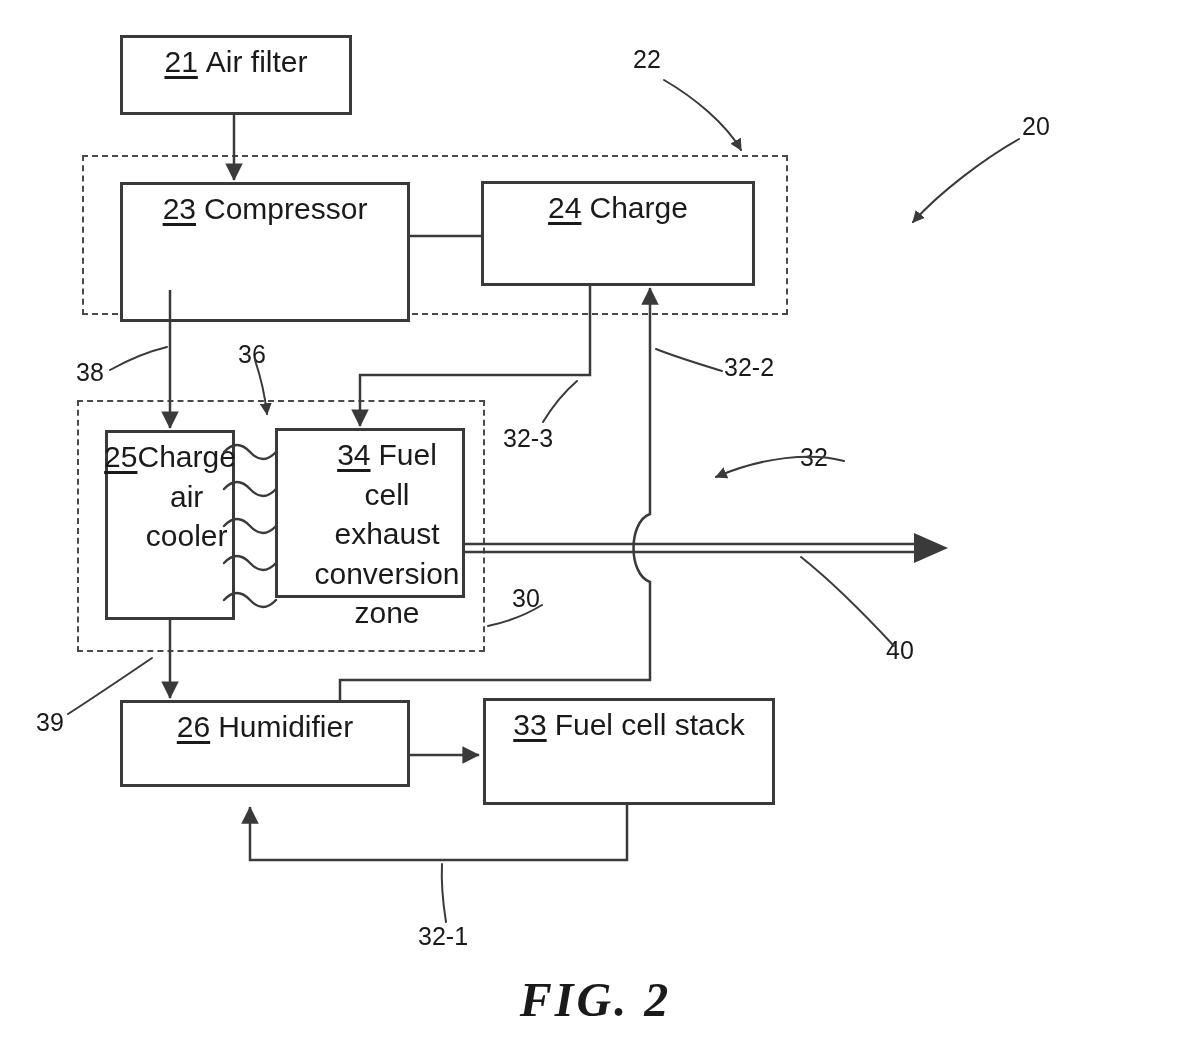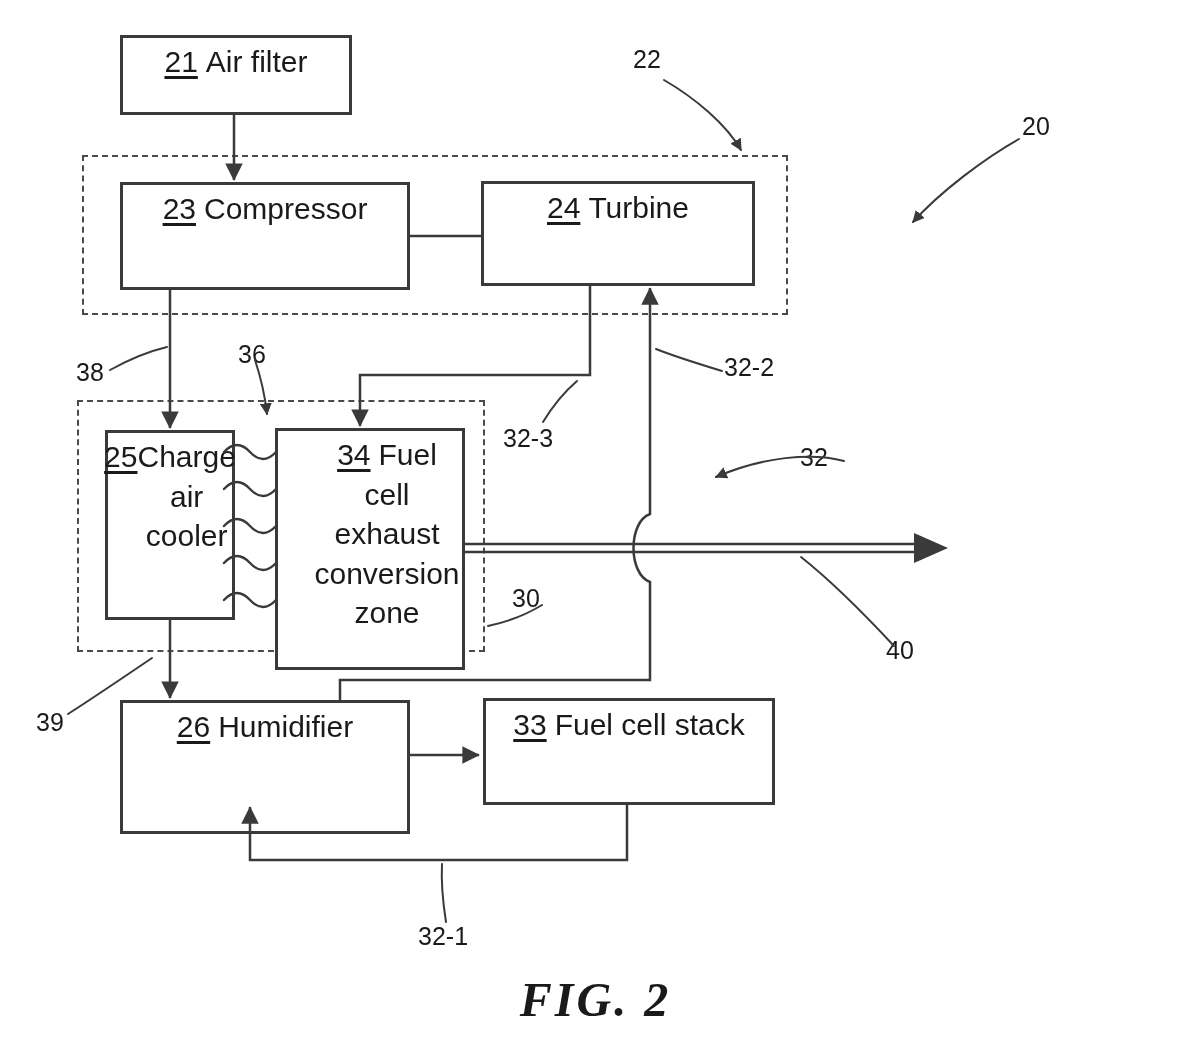--- a/index.html
+++ b/index.html
@@ -36,38 +36,38 @@
 
 <div class="canvas">
 
   <div class="dashed" style="left:82px; top:155px; width:706px; height:160px;"></div>
   <div class="dashed" style="left:77px; top:400px; width:408px; height:252px;"></div>
 
   <div class="node" style="left:120px; top:35px; width:232px; height:80px;">
     <span><span class="ref">21</span><span>Air filter</span></span>
   </div>
 
-  <div class="node" style="left:120px; top:182px; width:290px; height:108px;">
+  <div class="node" style="left:120px; top:182px; width:290px; height:140px;">
     <span><span class="ref">23</span><span>Compressor</span></span>
   </div>
 
   <div class="node" style="left:481px; top:181px; width:274px; height:105px;">
-    <span><span class="ref">24</span><span>Turbine</span></span>
+    <span><span class="ref">24</span><span>Charge</span></span>
   </div>
 
   <div class="node column" style="left:105px; top:430px; width:130px; height:190px;">
     <div class="ref">25</div>
     <div>Charge air cooler</div>
   </div>
 
-  <div class="node" style="left:275px; top:428px; width:190px; height:242px;padding-left:40px;">
+  <div class="node" style="left:275px; top:428px; width:190px; height:170px;padding-left:40px;">
     <span><span class="ref">34</span><span>Fuel cell exhaust conversion zone</span></span>
   </div>
 
-  <div class="node" style="left:120px; top:700px; width:290px; height:134px;">
+  <div class="node" style="left:120px; top:700px; width:290px; height:87px;">
     <span><span class="ref">26</span><span>Humidifier</span></span>
   </div>
 
   <div class="node" style="left:483px; top:698px; width:292px; height:107px;">
     <span><span class="ref">33</span><span>Fuel cell stack</span></span>
   </div>
 
   <div class="callout" style="left:633px; top:45px;">22</div>
   <div class="callout" style="left:1022px; top:112px;">20</div>
   <div class="callout" style="left:76px; top:358px;">38</div>

